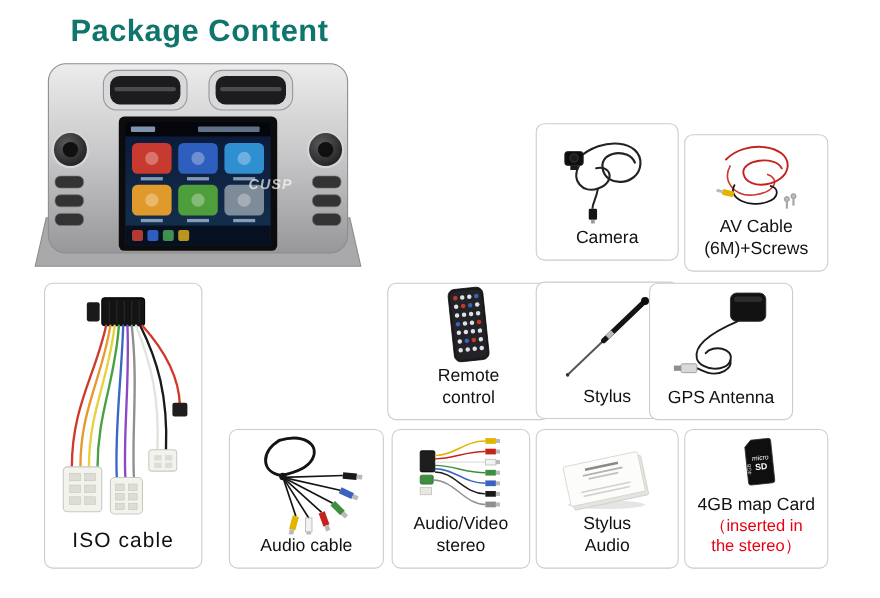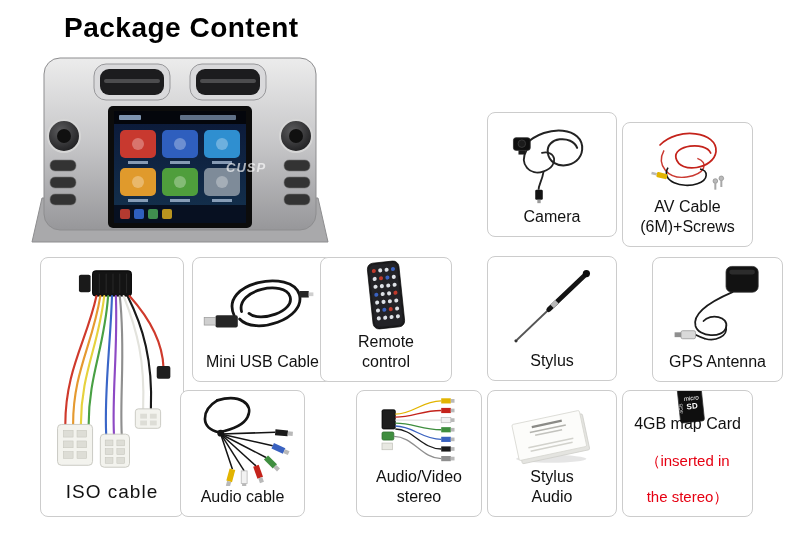--- a/index.html
+++ b/index.html
@@ -1,28 +1,28 @@
 <!DOCTYPE html>
 <html><head>
 <meta charset="utf-8">
 <style>
   * { margin:0; padding:0; box-sizing:border-box; }
   html,body { width:800px; height:544px; }
   body { background:#ffffff; font-family:"Liberation Sans", sans-serif; position:relative; overflow:hidden; }
   .canvas { position:absolute; left:0; top:0; width:800px; height:544px; background:#fff; }
-  .title { position:absolute; left:64px; top:12px; font-size:28px; font-weight:bold; color:#000000; letter-spacing:.5px; }
+  .title { position:absolute; left:64px; top:12px; font-size:28px; font-weight:bold; color:#0f766e; letter-spacing:.5px; }
   .stereo { position:absolute; left:30px; top:48px; width:300px; height:200px; }
   .box { position:absolute; background:#fff; border:1px solid #cccccc; border-radius:8px;
          display:flex; flex-direction:column; align-items:center; overflow:hidden; }
   .art { flex:1 1 auto; min-height:0; width:100%; display:flex; align-items:center; justify-content:center; }
   .art svg { display:block; }
   .label { flex:0 0 auto; font-size:16px; color:#111; text-align:center; line-height:1.25; margin-bottom:9px; }
   .label .line { display:block; }
   .label-lg { font-size:19px; letter-spacing:1px; margin-bottom:12px; }
-  .note { color:#e60012; font-size:15px;margin-top:18px; }
+  .note { color:#e60012; font-size:15px; }
 </style>
 </head>
 <body>
 
 <div class="canvas">
 
   <h1 class="title">Package Content</h1>
 
   <div class="stereo">
     <svg width="300" height="200" viewBox="0 0 300 200">
@@ -195,35 +195,22 @@
           <rect x="99" y="155" width="7" height="5" fill="#ddddd6"></rect>
             <rect x="109" y="155" width="7" height="5" fill="#ddddd6"></rect>
           <rect x="99" y="162" width="7" height="5" fill="#ddddd6"></rect>
             <rect x="109" y="162" width="7" height="5" fill="#ddddd6"></rect>
         </g>
       </svg>
     </div>
     <div class="label label-lg">ISO cable</div>
   </div>
 
-  <div class="box" style="left:192px;top:257px;width:141px;height:125px">
-    <div class="art">
-      <svg width="128" height="84" viewBox="0 0 130 90">
-        <path d="M34,56 C18,20 96,6 104,34 C111,60 56,78 40,60" stroke="#141414" stroke-width="3" fill="none" stroke-linecap="round"></path>
-        <path d="M42,52 C36,28 88,18 94,36 C99,52 62,64 50,54" stroke="#141414" stroke-width="3" fill="none" stroke-linecap="round"></path>
-        <rect x="14" y="56" width="24" height="13" rx="2" fill="#262626"></rect>
-        <rect x="2" y="58.5" width="12" height="8" fill="#cfcfcf" stroke="#9a9a9a" stroke-width="0.8"></rect>
-        <rect x="104" y="30" width="10" height="7" fill="#262626"></rect>
-        <rect x="114" y="31.5" width="5" height="4" fill="#cfcfcf"></rect>
-      </svg>
-    </div>
-    <div class="label">Mini USB Cable</div>
-  </div>
-
-  <div class="box" style="left:320px;top:257px;width:132px;height:125px">
+
+  <div class="box" style="left:352px;top:257px;width:148px;height:125px">
     <div class="art">
       <svg width="74" height="74" viewBox="0 0 110 112">
         <g transform="rotate(-6 55 56)">
           <rect x="31" y="6" width="48" height="100" rx="9" fill="#1b1b1d" stroke="#000"></rect>
           <rect x="34" y="9" width="42" height="94" rx="7" fill="#232327"></rect>
           <g>
             <circle cx="40.5" cy="18" r="3.1" fill="#c0392b"></circle>
               <circle cx="50.2" cy="18" r="3.1" fill="#dde1e6"></circle>
               <circle cx="59.9" cy="18" r="3.1" fill="#dde1e6"></circle>
               <circle cx="69.6" cy="18" r="3.1" fill="#3a62c0"></circle>
@@ -267,36 +254,36 @@
         <line x1="16" y1="100" x2="58" y2="60" stroke="#555" stroke-width="2.2"></line>
         <line x1="56" y1="62" x2="102" y2="18" stroke="#141414" stroke-width="6" stroke-linecap="round"></line>
         <line x1="60" y1="58" x2="66" y2="52" stroke="#b9b9b9" stroke-width="6"></line>
         <circle cx="103" cy="17" r="4.5" fill="#0c0c0c"></circle>
         <circle cx="15" cy="101" r="2" fill="#333"></circle>
       </svg>
     </div>
     <div class="label">Stylus</div>
   </div>
 
-  <div class="box" style="left:652px;top:257px;width:131px;height:125px">
+  <div class="box" style="left:590px;top:257px;width:131px;height:125px">
     <div class="art">
       <svg width="110" height="90" viewBox="0 0 120 112">
         <rect x="70" y="8" width="40" height="32" rx="7" fill="#121212" stroke="#2e2e2e"></rect>
         <rect x="74" y="12" width="32" height="6" rx="3" fill="#2c2c2c"></rect>
         <path d="M78,40 C50,52 28,66 32,82 C36,96 66,98 70,84 C74,70 50,66 42,76" stroke="#1c1c1c" stroke-width="2.2" fill="none" stroke-linecap="round"></path>
         <path d="M70,84 C72,94 58,102 44,98" stroke="#1c1c1c" stroke-width="2.2" fill="none" stroke-linecap="round"></path>
         <path d="M44,98 C38,96 34,94 32,93" stroke="#1c1c1c" stroke-width="2.2" fill="none"></path>
         <rect x="14" y="88" width="18" height="10" rx="2" fill="#d9d9d9" stroke="#9a9a9a"></rect>
         <rect x="6" y="90" width="8" height="6" fill="#8f8f8f"></rect>
       </svg>
     </div>
     <div class="label">GPS Antenna</div>
   </div>
 
-  <div class="box" style="left:180px;top:390px;width:125px;height:127px">
+  <div class="box" style="left:208px;top:390px;width:141px;height:127px">
     <div class="art">
       <svg width="124" height="94" viewBox="0 0 128 112">
         <path d="M34,10 C14,22 14,44 36,48" stroke="#141414" stroke-width="3.2" fill="none" stroke-linecap="round"></path>
         <path d="M34,10 C60,2 78,14 70,30 C64,42 46,46 36,48" stroke="#141414" stroke-width="3.2" fill="none" stroke-linecap="round"></path>
         <circle cx="38" cy="49" r="4" fill="#141414"></circle>
         <g stroke="#141414" stroke-width="1.8">
           <line x1="38" y1="50" x2="52" y2="92"></line>
             <line x1="38" y1="50" x2="66" y2="94"></line>
             <line x1="38" y1="50" x2="80" y2="88"></line>
           <line x1="38" y1="50" x2="92" y2="78"></line>

